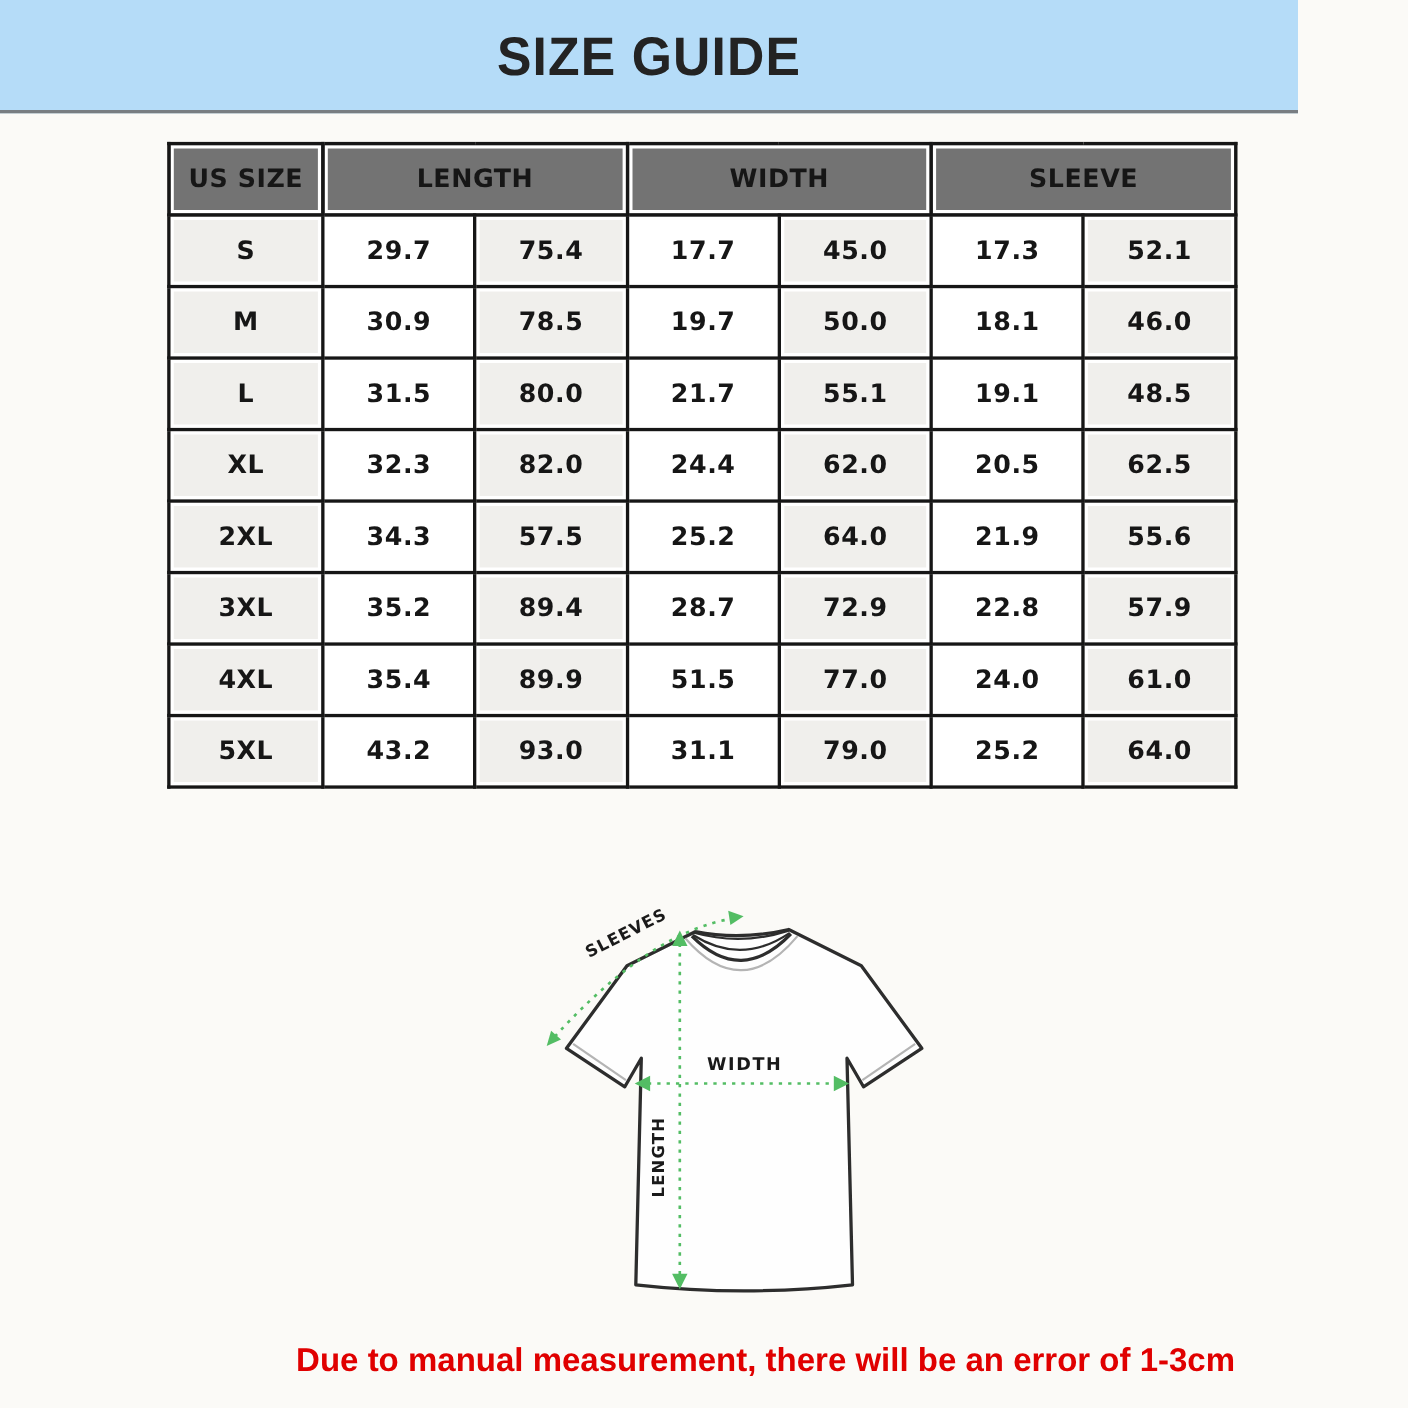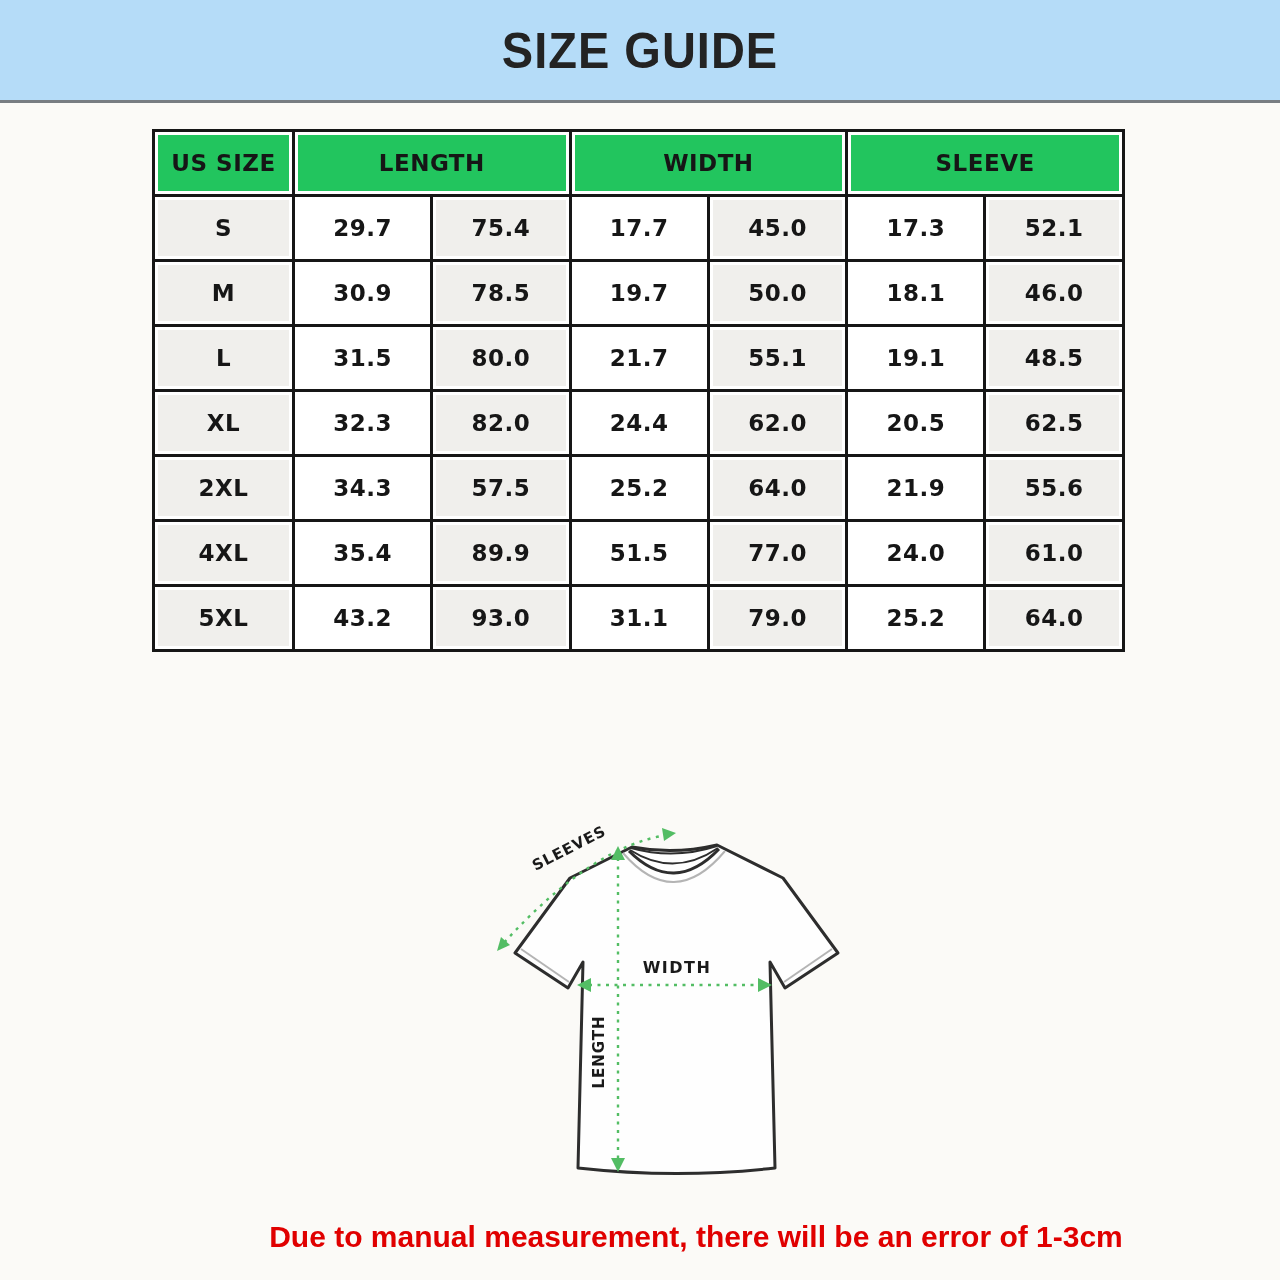--- a/index.html
+++ b/index.html
@@ -3,21 +3,21 @@
 <meta charset="utf-8">
 <style>
   html,body{margin:0;padding:0;}
   body{
     width:1280px;height:1280px;position:relative;overflow:hidden;
     background:#fbfaf7;
     font-family:"DejaVu Sans","Liberation Sans",sans-serif;
   }
   
   .banner{
-    position:absolute;top:0;left:0;width:1280px;height:100px;
+    position:absolute;top:0;left:0;width:1180px;height:100px;
     border-bottom:3px solid #787d82;
     display:flex;align-items:center;justify-content:center;
   }
   .banner-title{
     font-family:"Liberation Sans",sans-serif;
     font-size:47px;font-weight:bold;letter-spacing:1px;
     color:#232323;transform:scaleY(1.05);
   }
   
   table.size-chart{
@@ -25,21 +25,21 @@
     border-collapse:collapse;table-layout:fixed;
   }
   table.size-chart td{
     border:3px solid #161616;
     height:60px;text-align:center;vertical-align:middle;
     font-size:23px;font-weight:bold;color:#161616;
     background:#ffffff;
     box-shadow:inset 0 0 0 3px #ffffff;
     letter-spacing:0.5px;
   }
-  tr.group-row td{background:#22c55e;}
+  tr.group-row td{background:#737373;}
   tr.unit-row td:nth-child(odd),
   tr.data-row td:nth-child(odd){background:#f0efec;}
   
   .diagram{position:absolute;left:470px;top:820px;width:382px;height:382px;}
   
   .note{
     position:absolute;top:1220px;left:56px;width:1280px;
     text-align:center;
     font-family:"Liberation Sans",sans-serif;
     font-size:30px;font-weight:bold;
@@ -109,20 +109,29 @@
     <tr class="data-row">
       <td>2XL</td>
       <td>34.3</td>
       <td>57.5</td>
       <td>25.2</td>
       <td>64.0</td>
       <td>21.9</td>
       <td>55.6</td>
     </tr>
     <tr class="data-row">
+      <td>3XL</td>
+      <td>35.2</td>
+      <td>89.4</td>
+      <td>28.7</td>
+      <td>72.9</td>
+      <td>22.8</td>
+      <td>57.9</td>
+    </tr>
+    <tr class="data-row">
       <td>4XL</td>
       <td>35.4</td>
       <td>89.9</td>
       <td>51.5</td>
       <td>77.0</td>
       <td>24.0</td>
       <td>61.0</td>
     </tr>
     <tr class="data-row">
       <td>5XL</td>

